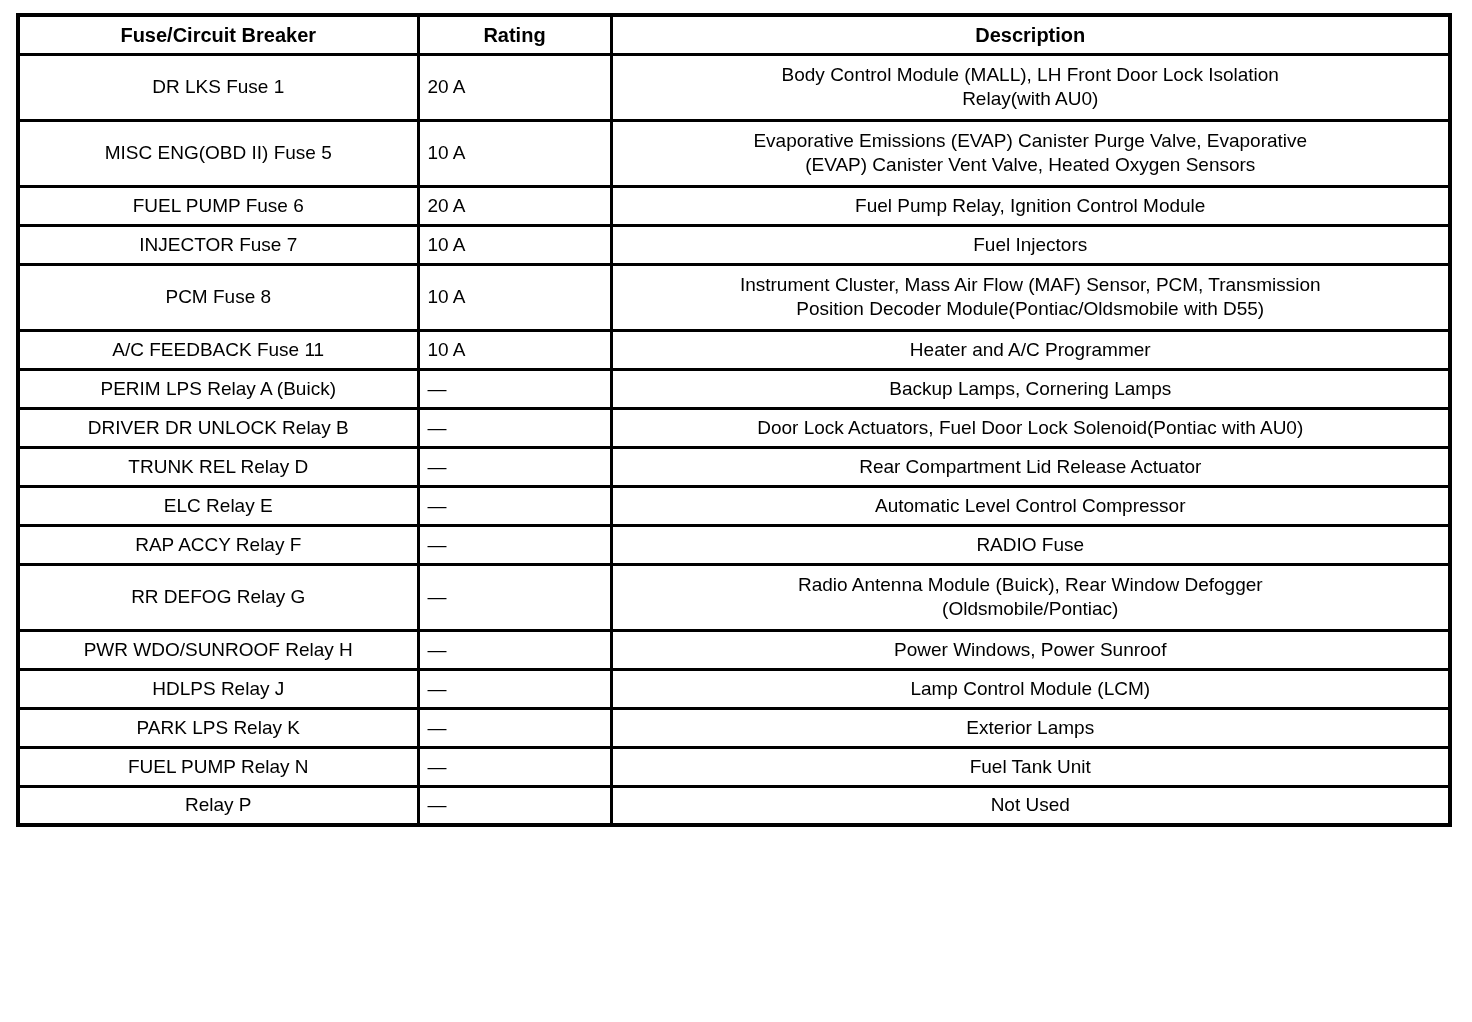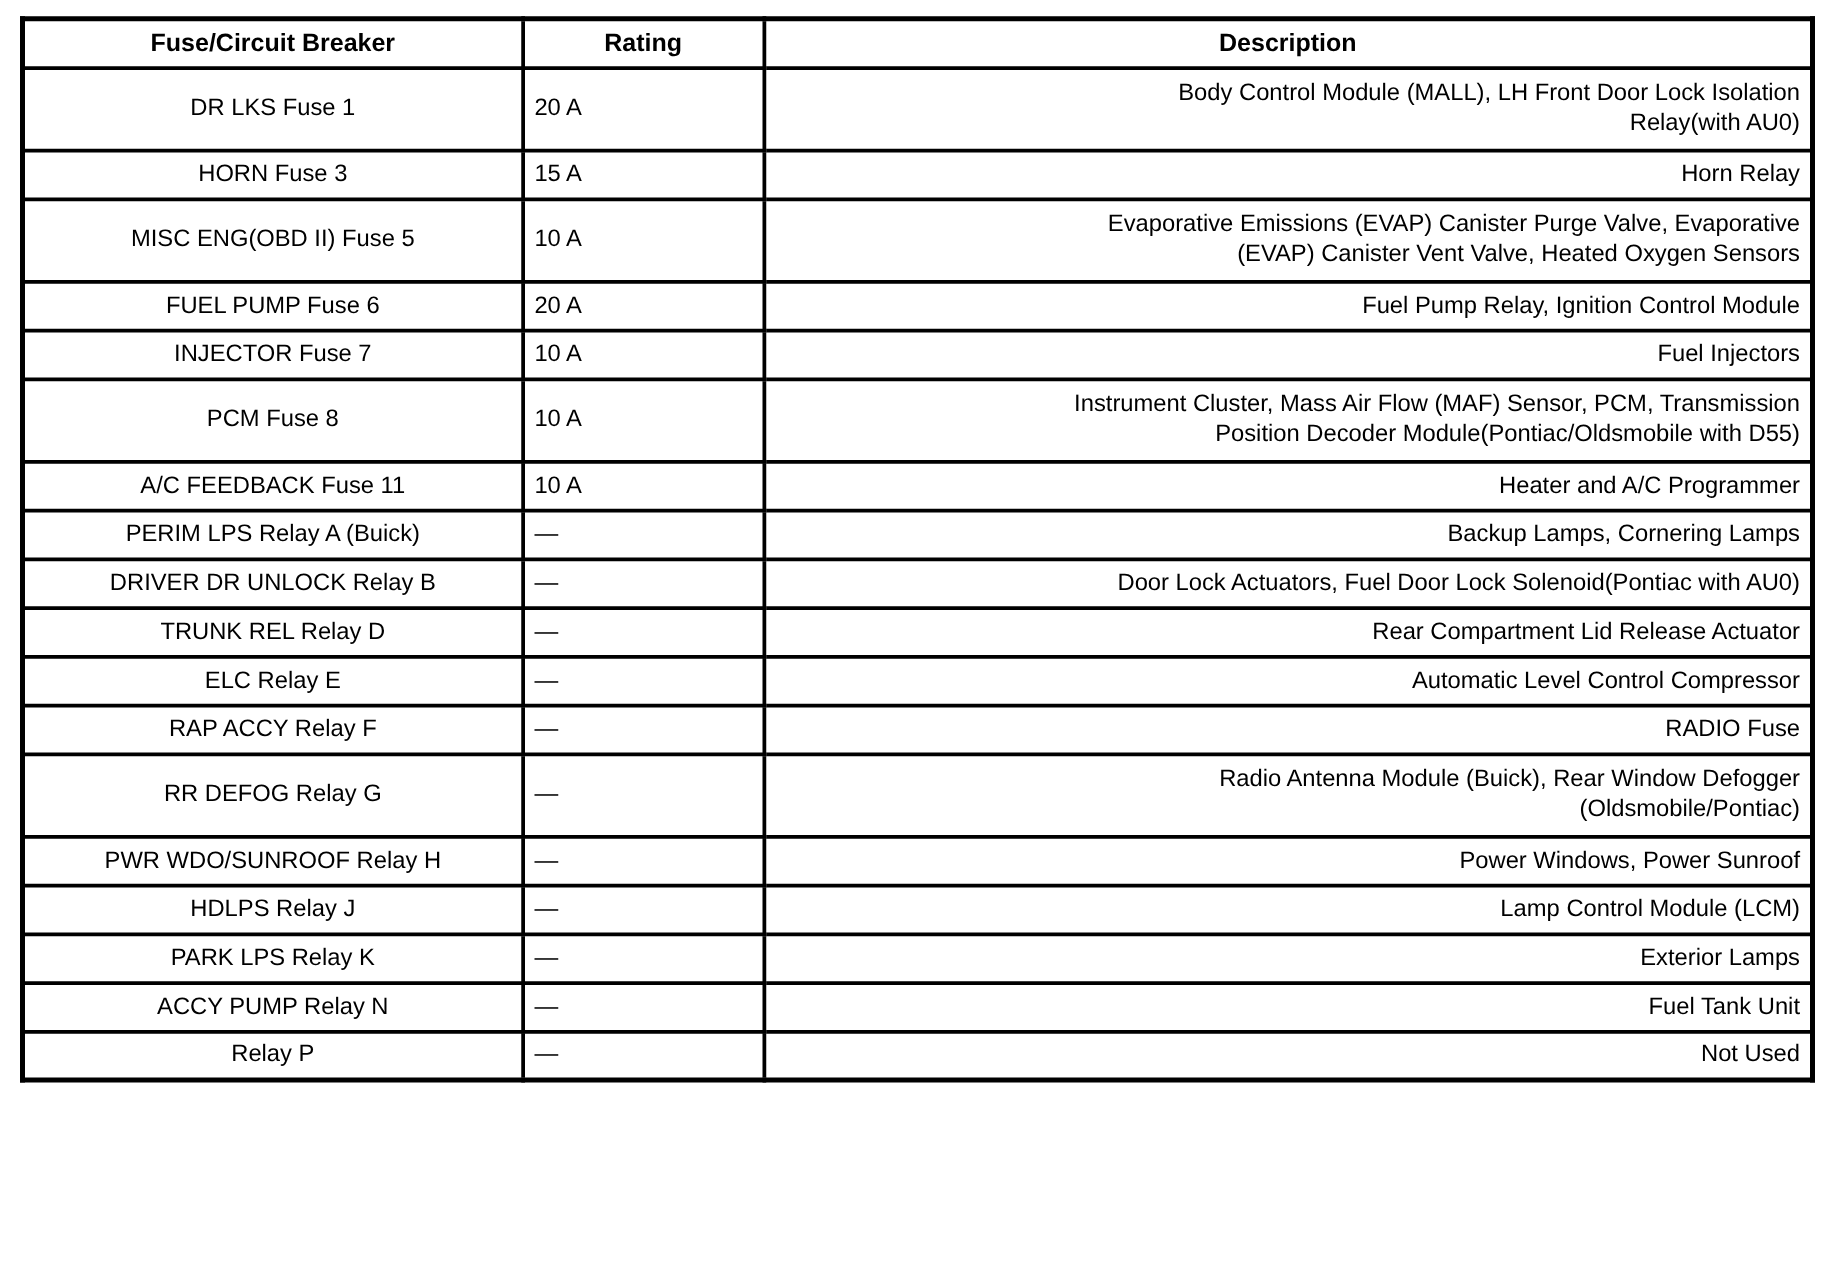--- a/index.html
+++ b/index.html
@@ -50,21 +50,21 @@
     tr.h1 { height: 39px; }
     tr.h2 { height: 66px; }
     tr.hh { height: 39px; }
     td.c-name {
       text-align: center;
       white-space: pre-line;
     }
     td.c-rating {
     }
     td.c-desc {
-      text-align: right;
+      text-align: center;
       padding-left: 12px;
       padding-right: 14px;
       white-space: pre-line;
       margin-top: 27px;
     }
   </style>
 </head>
 <body>
 
 <div class="page">
@@ -80,25 +80,20 @@
         <th>Rating</th>
         <th>Description</th>
       </tr>
     </thead>
     <tbody>
       <tr class="h2">
         <td class="c-name">DR LKS Fuse 1</td>
         <td class="c-rating">20 A</td>
         <td class="c-desc">Body Control Module (MALL), LH Front Door Lock Isolation
 Relay(with AU0)</td>
-      </tr>
-      <tr class="h1">
-        <td class="c-name">HORN Fuse 3</td>
-        <td class="c-rating">15 A</td>
-        <td class="c-desc">Horn Relay</td>
       </tr>
       <tr class="h2">
         <td class="c-name">MISC ENG(OBD II) Fuse 5</td>
         <td class="c-rating">10 A</td>
         <td class="c-desc">Evaporative Emissions (EVAP) Canister Purge Valve, Evaporative
 (EVAP) Canister Vent Valve, Heated Oxygen Sensors</td>
       </tr>
       <tr class="h1">
         <td class="c-name">FUEL PUMP Fuse 6</td>
         <td class="c-rating">20 A</td>
@@ -160,21 +155,21 @@
         <td class="c-name">HDLPS Relay J</td>
         <td class="c-rating">—</td>
         <td class="c-desc">Lamp Control Module (LCM)</td>
       </tr>
       <tr class="h1">
         <td class="c-name">PARK LPS Relay K</td>
         <td class="c-rating">—</td>
         <td class="c-desc">Exterior Lamps</td>
       </tr>
       <tr class="h1">
-        <td class="c-name">ACCY PUMP Relay N</td>
+        <td class="c-name">FUEL PUMP Relay N</td>
         <td class="c-rating">—</td>
         <td class="c-desc">Fuel Tank Unit</td>
       </tr>
       <tr class="h1">
         <td class="c-name">Relay P</td>
         <td class="c-rating">—</td>
         <td class="c-desc">Not Used</td>
       </tr>
     </tbody>
   </table>

